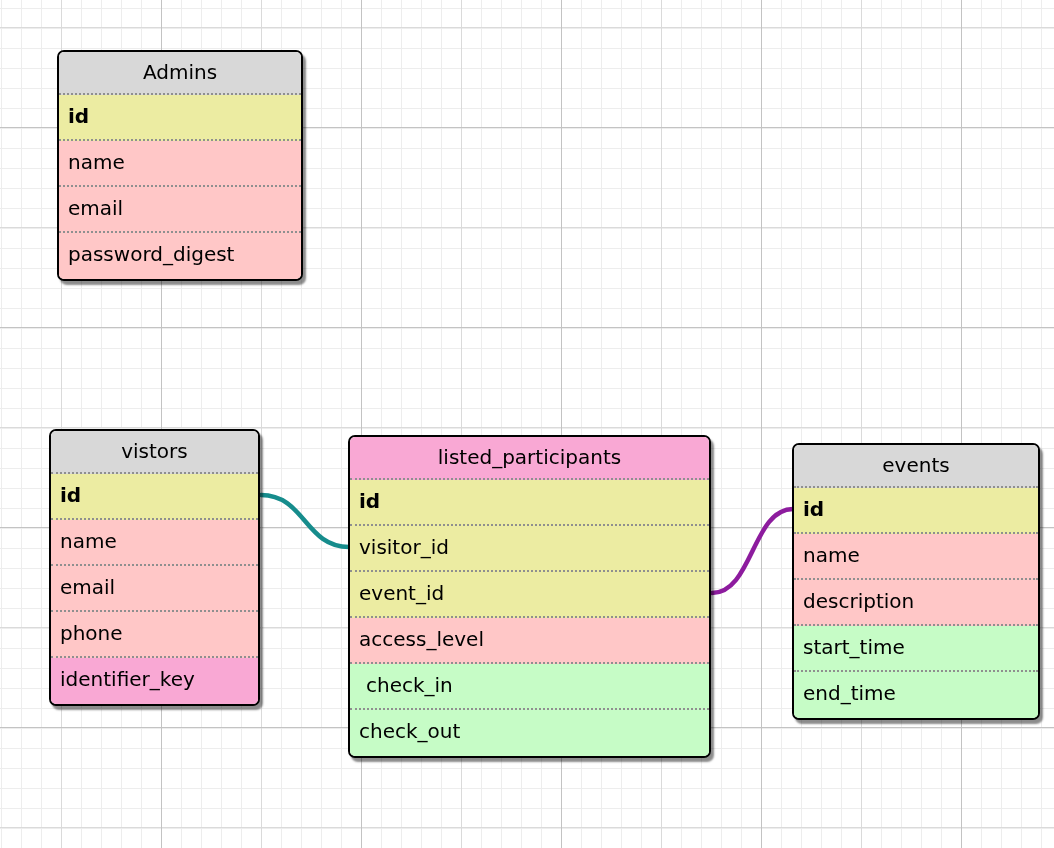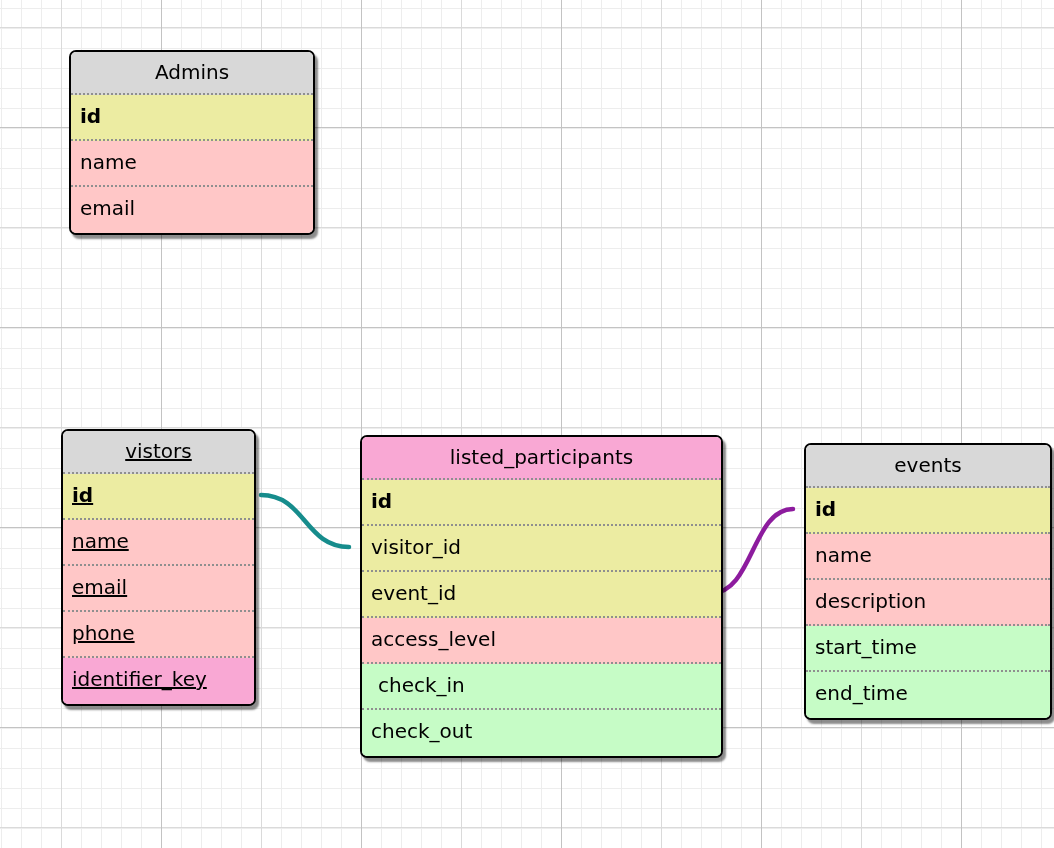--- a/index.html
+++ b/index.html
@@ -34,21 +34,20 @@
     pointer-events: none;
   }
   .db-table {
     position: absolute;
     box-sizing: border-box;
     border: 2px solid #000000;
     border-radius: 7px;
     overflow: hidden;
     box-shadow: 3px 4px 2px rgba(0,0,0,0.45);
     background: #ffffff;
-    margin-left: 12px;
   }
   .thead {
     height: 43px;
     line-height: 41px;
     text-align: center;
     font-size: 20px;
     color: #000000;
     border-bottom: 2px dotted #8f8f8f;
     box-sizing: border-box;
     cursor: move;
@@ -78,22 +77,23 @@
   <svg class="wires" id="wires" width="1054" height="848">
       <path d="M 261 495 C 305 495, 305 547, 349 547" stroke="#168c8c" stroke-width="4.5" fill="none" stroke-linecap="round"></path>
       <path d="M 712 593 C 752.5 593, 752.5 509, 793 509" stroke="#8d1c9e" stroke-width="4.5" fill="none" stroke-linecap="round"></path>
     </svg>
   <div id="tables">
       <div class="db-table" style="left: 57px; top: 50px; width: 246px;">
         <div class="thead" style="background: rgb(216, 216, 216);">Admins</div>
         <div class="trow bold" style="background: rgb(236, 236, 162);">id</div>
         <div class="trow" style="background: rgb(255, 199, 199);">name</div>
         <div class="trow" style="background: rgb(255, 199, 199);">email</div>
+        <div class="trow" style="background: rgb(255, 199, 199);">password_digest</div>
       </div>
-      <div class="db-table" style="left: 49px; top: 429px; width: 195px; text-decoration: underline;">
+      <div class="db-table" style="left: 49px; top: 429px; width: 211px;">
         <div class="thead" style="background: rgb(216, 216, 216);">vistors</div>
         <div class="trow bold" style="background: rgb(236, 236, 162);">id</div>
         <div class="trow" style="background: rgb(255, 199, 199);">name</div>
         <div class="trow" style="background: rgb(255, 199, 199);">email</div>
         <div class="trow" style="background: rgb(255, 199, 199);">phone</div>
         <div class="trow" style="background: #f9a8d4;">identifier_key</div>
       </div>
       <div class="db-table" style="left: 348px; top: 435px; width: 363px;">
         <div class="thead" style="background: #f9a8d4;">listed_participants</div>
         <div class="trow bold" style="background: rgb(236, 236, 162);">id</div>

